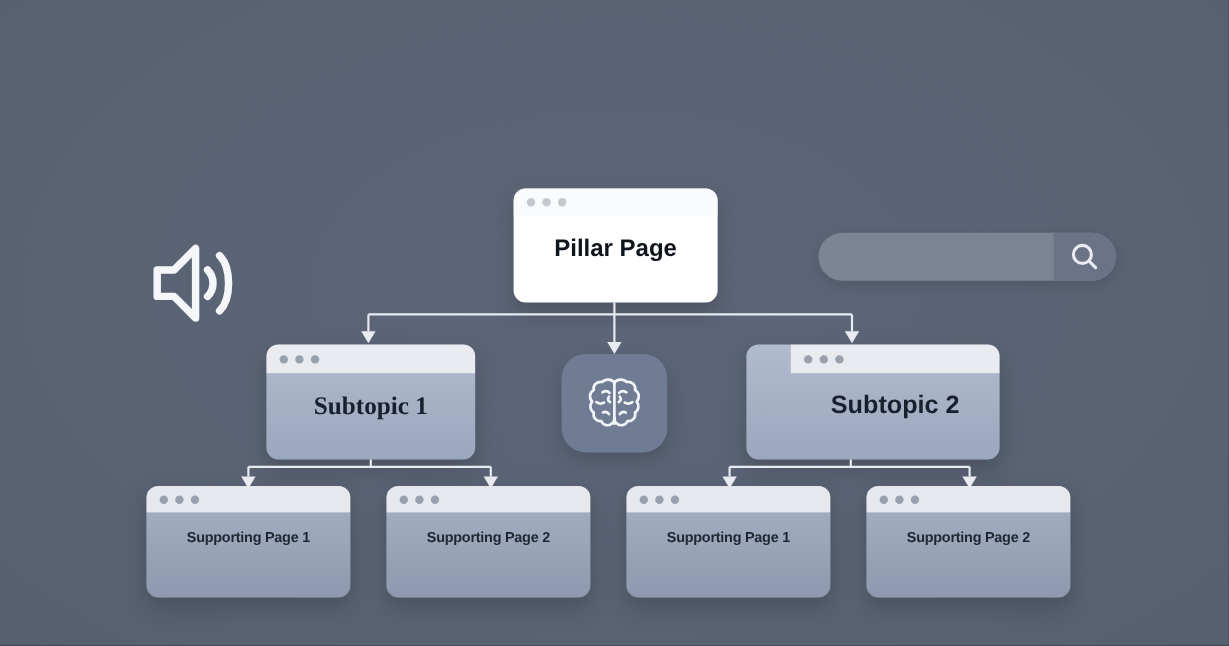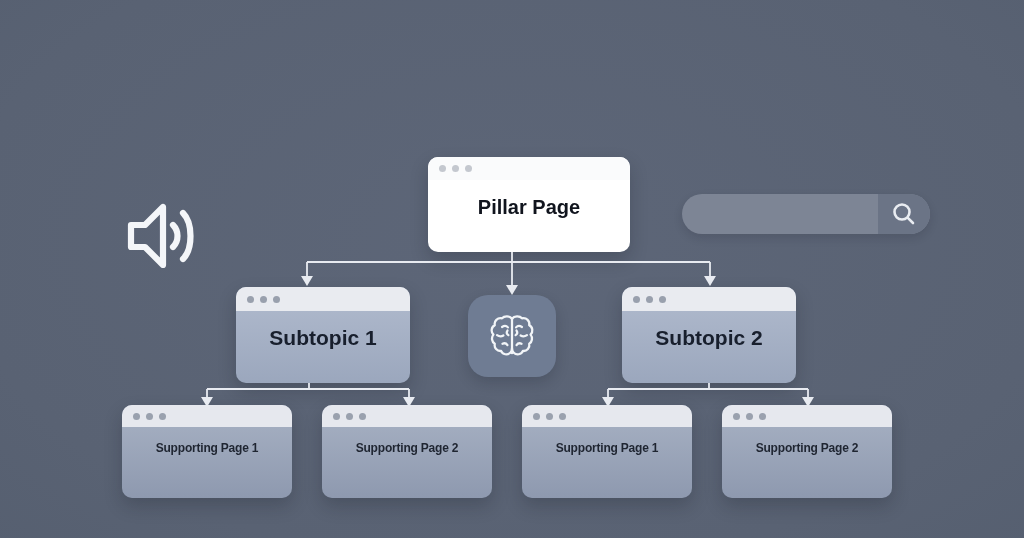--- a/index.html
+++ b/index.html
@@ -15,31 +15,31 @@
     font-size:57px;font-weight:700;color:#f3f5f8;letter-spacing:-1px;line-height:1;
   }
   
   .browser{position:absolute;border-radius:10px;overflow:hidden;
     box-shadow:0 8px 18px rgba(18,23,33,.22);}
   .bar{display:flex;align-items:center;gap:6px;padding-left:11px;}
   .dot{width:7px;height:7px;border-radius:50%;}
   .body{position:relative;height:100%;}
   .box-title{text-align:center;font-weight:700;}
 
-  .pillar{left:428px;top:157px;width:202px;height:95px;background:#ffffff;}
+  .pillar{left:428px;top:157px;width:170px;height:95px;background:#ffffff;}
   .pillar .bar{height:23px;background:#fafbfc;}
   .pillar .dot{background:#c4c8cf;}
   .pillar .box-title{margin-top:16px;font-size:20px;color:#10141d;}
 
   .subtopic{width:174px;height:96px;background:linear-gradient(180deg,#b1bbce 0%,#9ba7bd 100%);}
   .subtopic .bar{height:24px;background:#e9ebf0;}
   .subtopic .dot{background:#99a0ad;}
   .subtopic .box-title{margin-top:15px;font-size:21px;color:#181f2d;}
-  .subtopic-1{left:236px;top:287px;}
-  .subtopic-2{left:622px;top:287px;}
+  .subtopic-1{left:222px;top:287px;font-family:Liberation Serif, serif;}
+  .subtopic-2{left:622px;top:287px;padding-left:37px;}
 
   .support{width:170px;height:93px;background:linear-gradient(180deg,#a8b2c4 0%,#8e99af 100%);}
   .support .bar{height:22px;background:#e6e8ee;}
   .support .dot{background:#9aa1ae;}
   .support .box-title{margin-top:14px;font-size:12px;letter-spacing:-.2px;color:#1f2531;}
   .support-1{left:122px;top:405px;}
   .support-2{left:322px;top:405px;}
   .support-3{left:522px;top:405px;}
   .support-4{left:722px;top:405px;}
 

